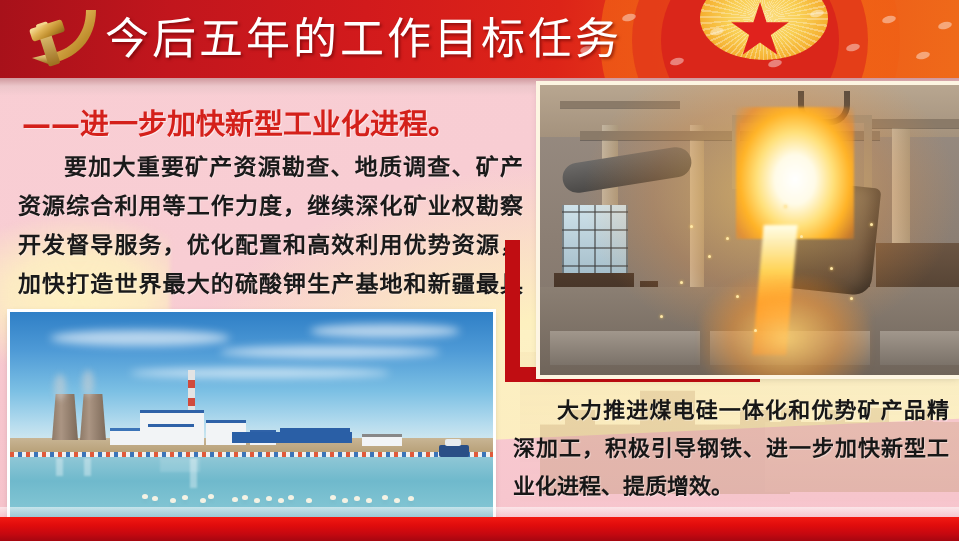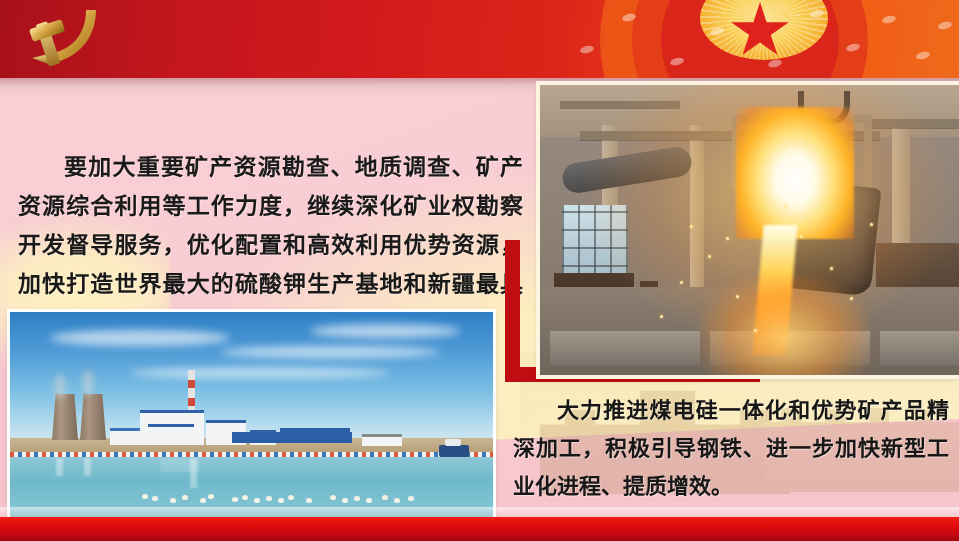--- a/index.html
+++ b/index.html
@@ -288,23 +288,25 @@
               <stop offset="100%" stop-color="#9c6f1f"></stop>
           </linearGradient>
         </defs>
         <path d="M78 8 C78 38, 58 58, 30 62 L30 52 C52 49, 68 34, 68 8 Z" fill="url(#gold)"></path>
         <path d="M30 62 L30 52 L14 56 Z" fill="url(#gold2)"></path>
         <rect x="24" y="20" width="12" height="44" rx="2" fill="url(#gold2)" transform="rotate(-18 30 42)"></rect>
         <rect x="12" y="22" width="34" height="13" rx="3" fill="url(#gold)" transform="rotate(-18 29 28)"></rect>
       </svg>
     </div>
 
+    <div class="hdr-title">今后五年的工作目标任务</div>
   </div>
   <div class="hdr-reflect"></div>
 
+  <div class="lead">——进一步加快新型工业化进程。</div>
   <div class="body-text">要加大重要矿产资源勘查、地质调查、矿产资源综合利用等工作力度，继续深化矿业权勘察开发督导服务，优化配置和高效利用优势资源，加快打造世界最大的硫酸钾生产基地和新疆最具竞争力的工业硅生产基地。</div>
 
   <div class="bracket">
     <div class="v"></div>
       <div class="h"></div>
   </div>
 
   <div class="photo-foundry">
     <div class="f-wall"></div>
     <div class="f-ceiling"></div>

